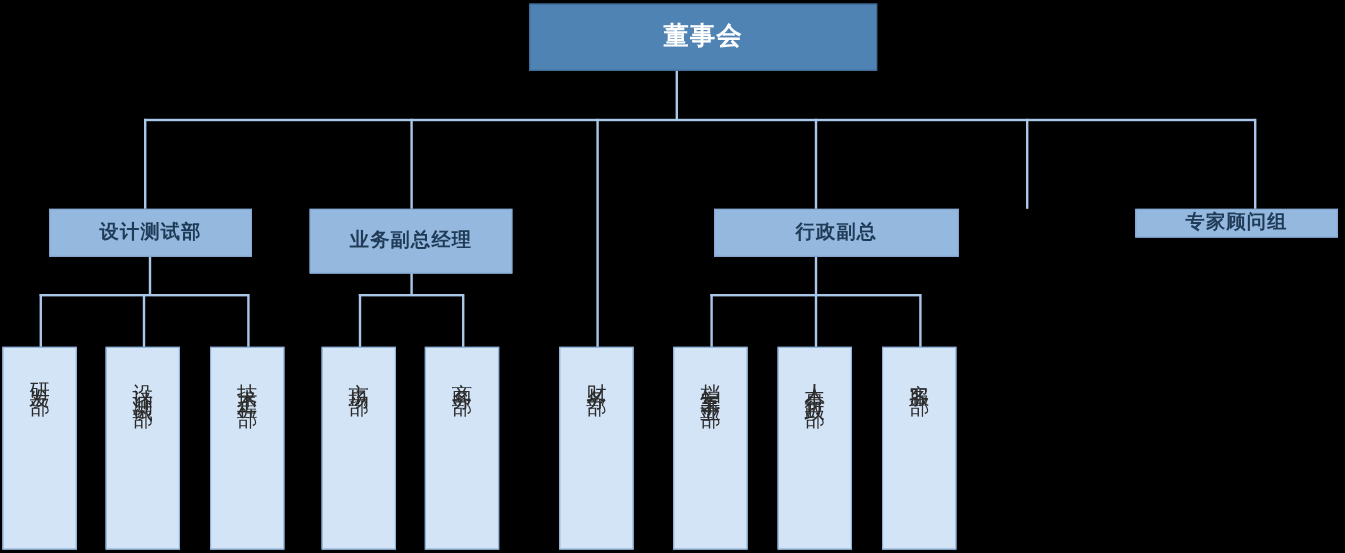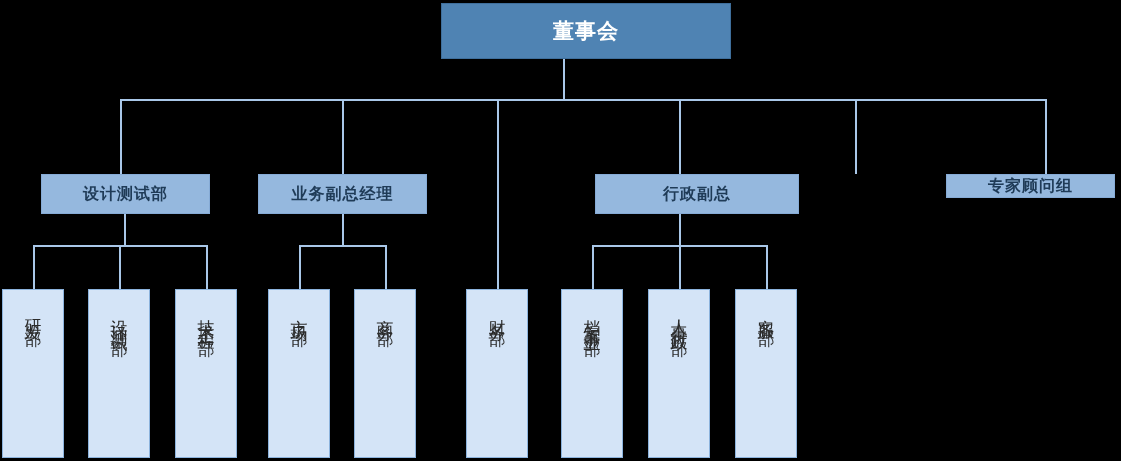--- a/index.html
+++ b/index.html
@@ -114,21 +114,21 @@
   <div class="conn v" style="left:766px; top:245px; height:44px;"></div>
 
   <div class="node level-1" style="left:419px; top:3px; width:290px; height:56px;margin-left:22px;">
     <span class="label">董事会</span>
   </div>
 
   <div class="node level-2" style="left:41px; top:174px; width:169px; height:40px;">
     <span class="label">设计测试部</span>
   </div>
 
-  <div class="node level-2" style="left:258px; top:174px; width:169px; height:40px;">
+  <div class="node level-2" style="left:258px; top:174px; width:169px; height:54px;">
     <span class="label">业务副总经理</span>
   </div>
 
   <div class="node level-2" style="left:595px; top:174px; width:204px; height:40px;">
     <span class="label">行政副总</span>
   </div>
 
 
   <div class="node level-2" style="left:946px; top:174px; width:169px; height:24px;">
     <span class="label">专家顾问组</span>

